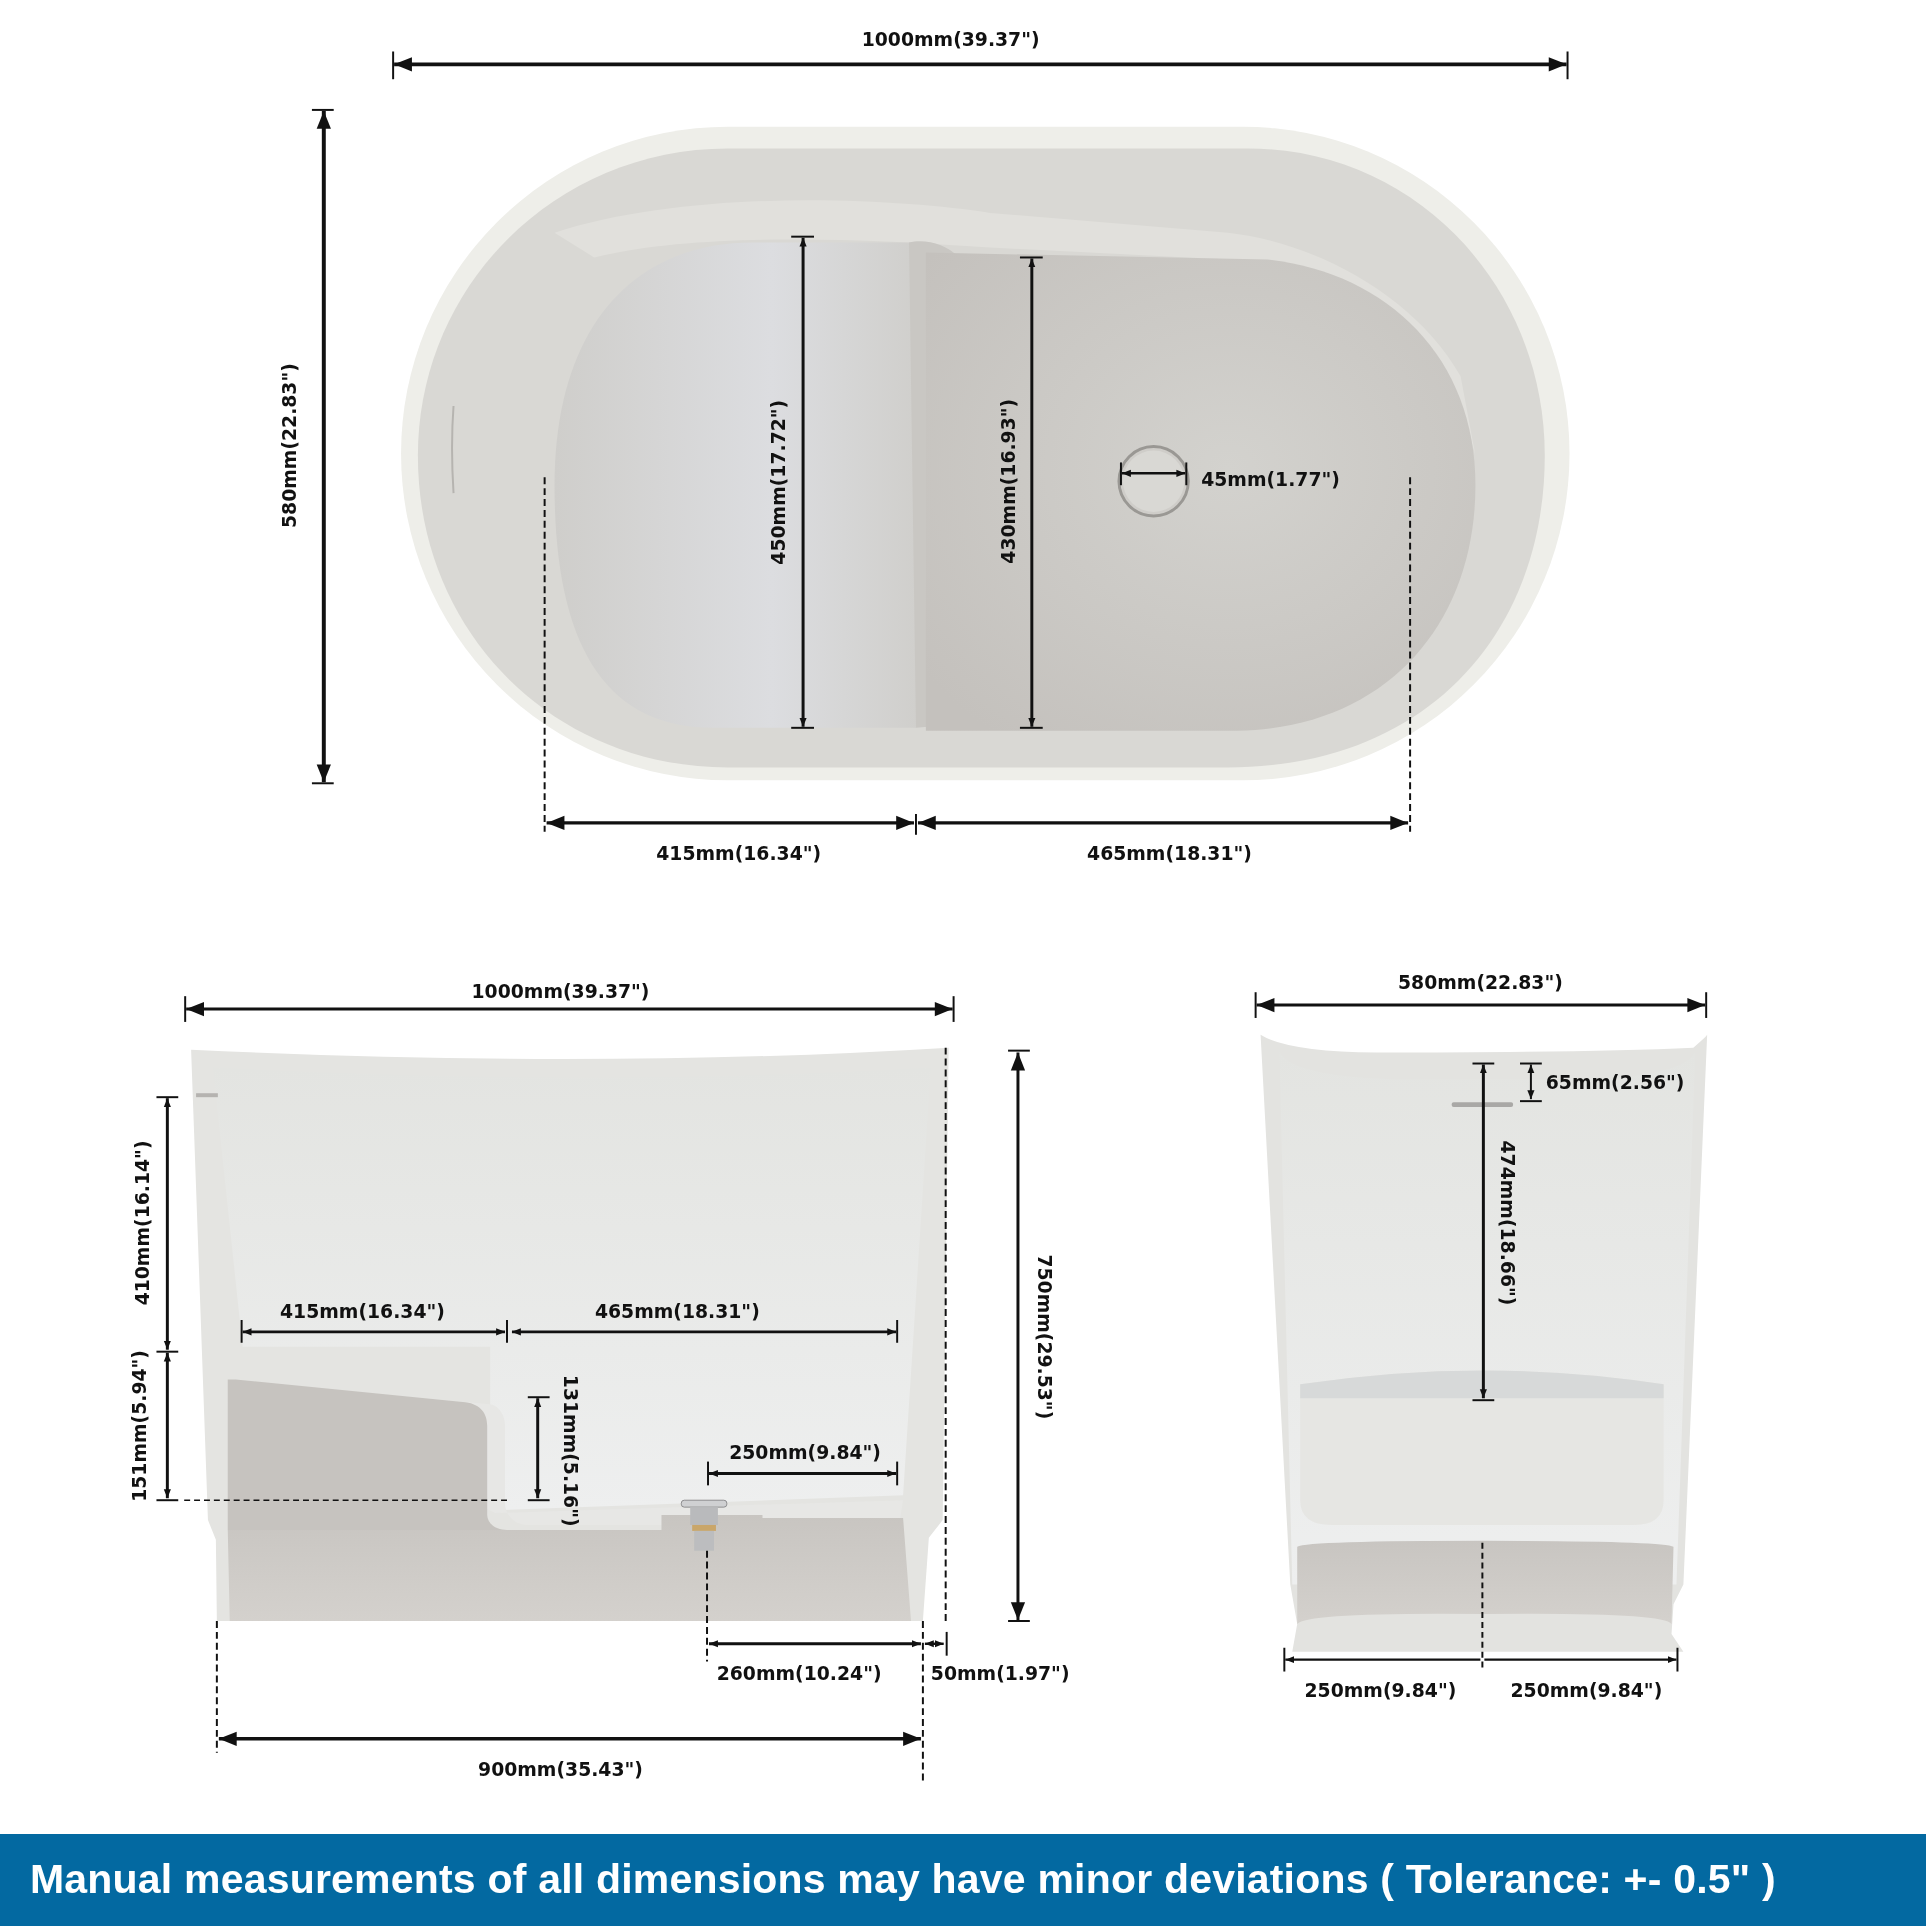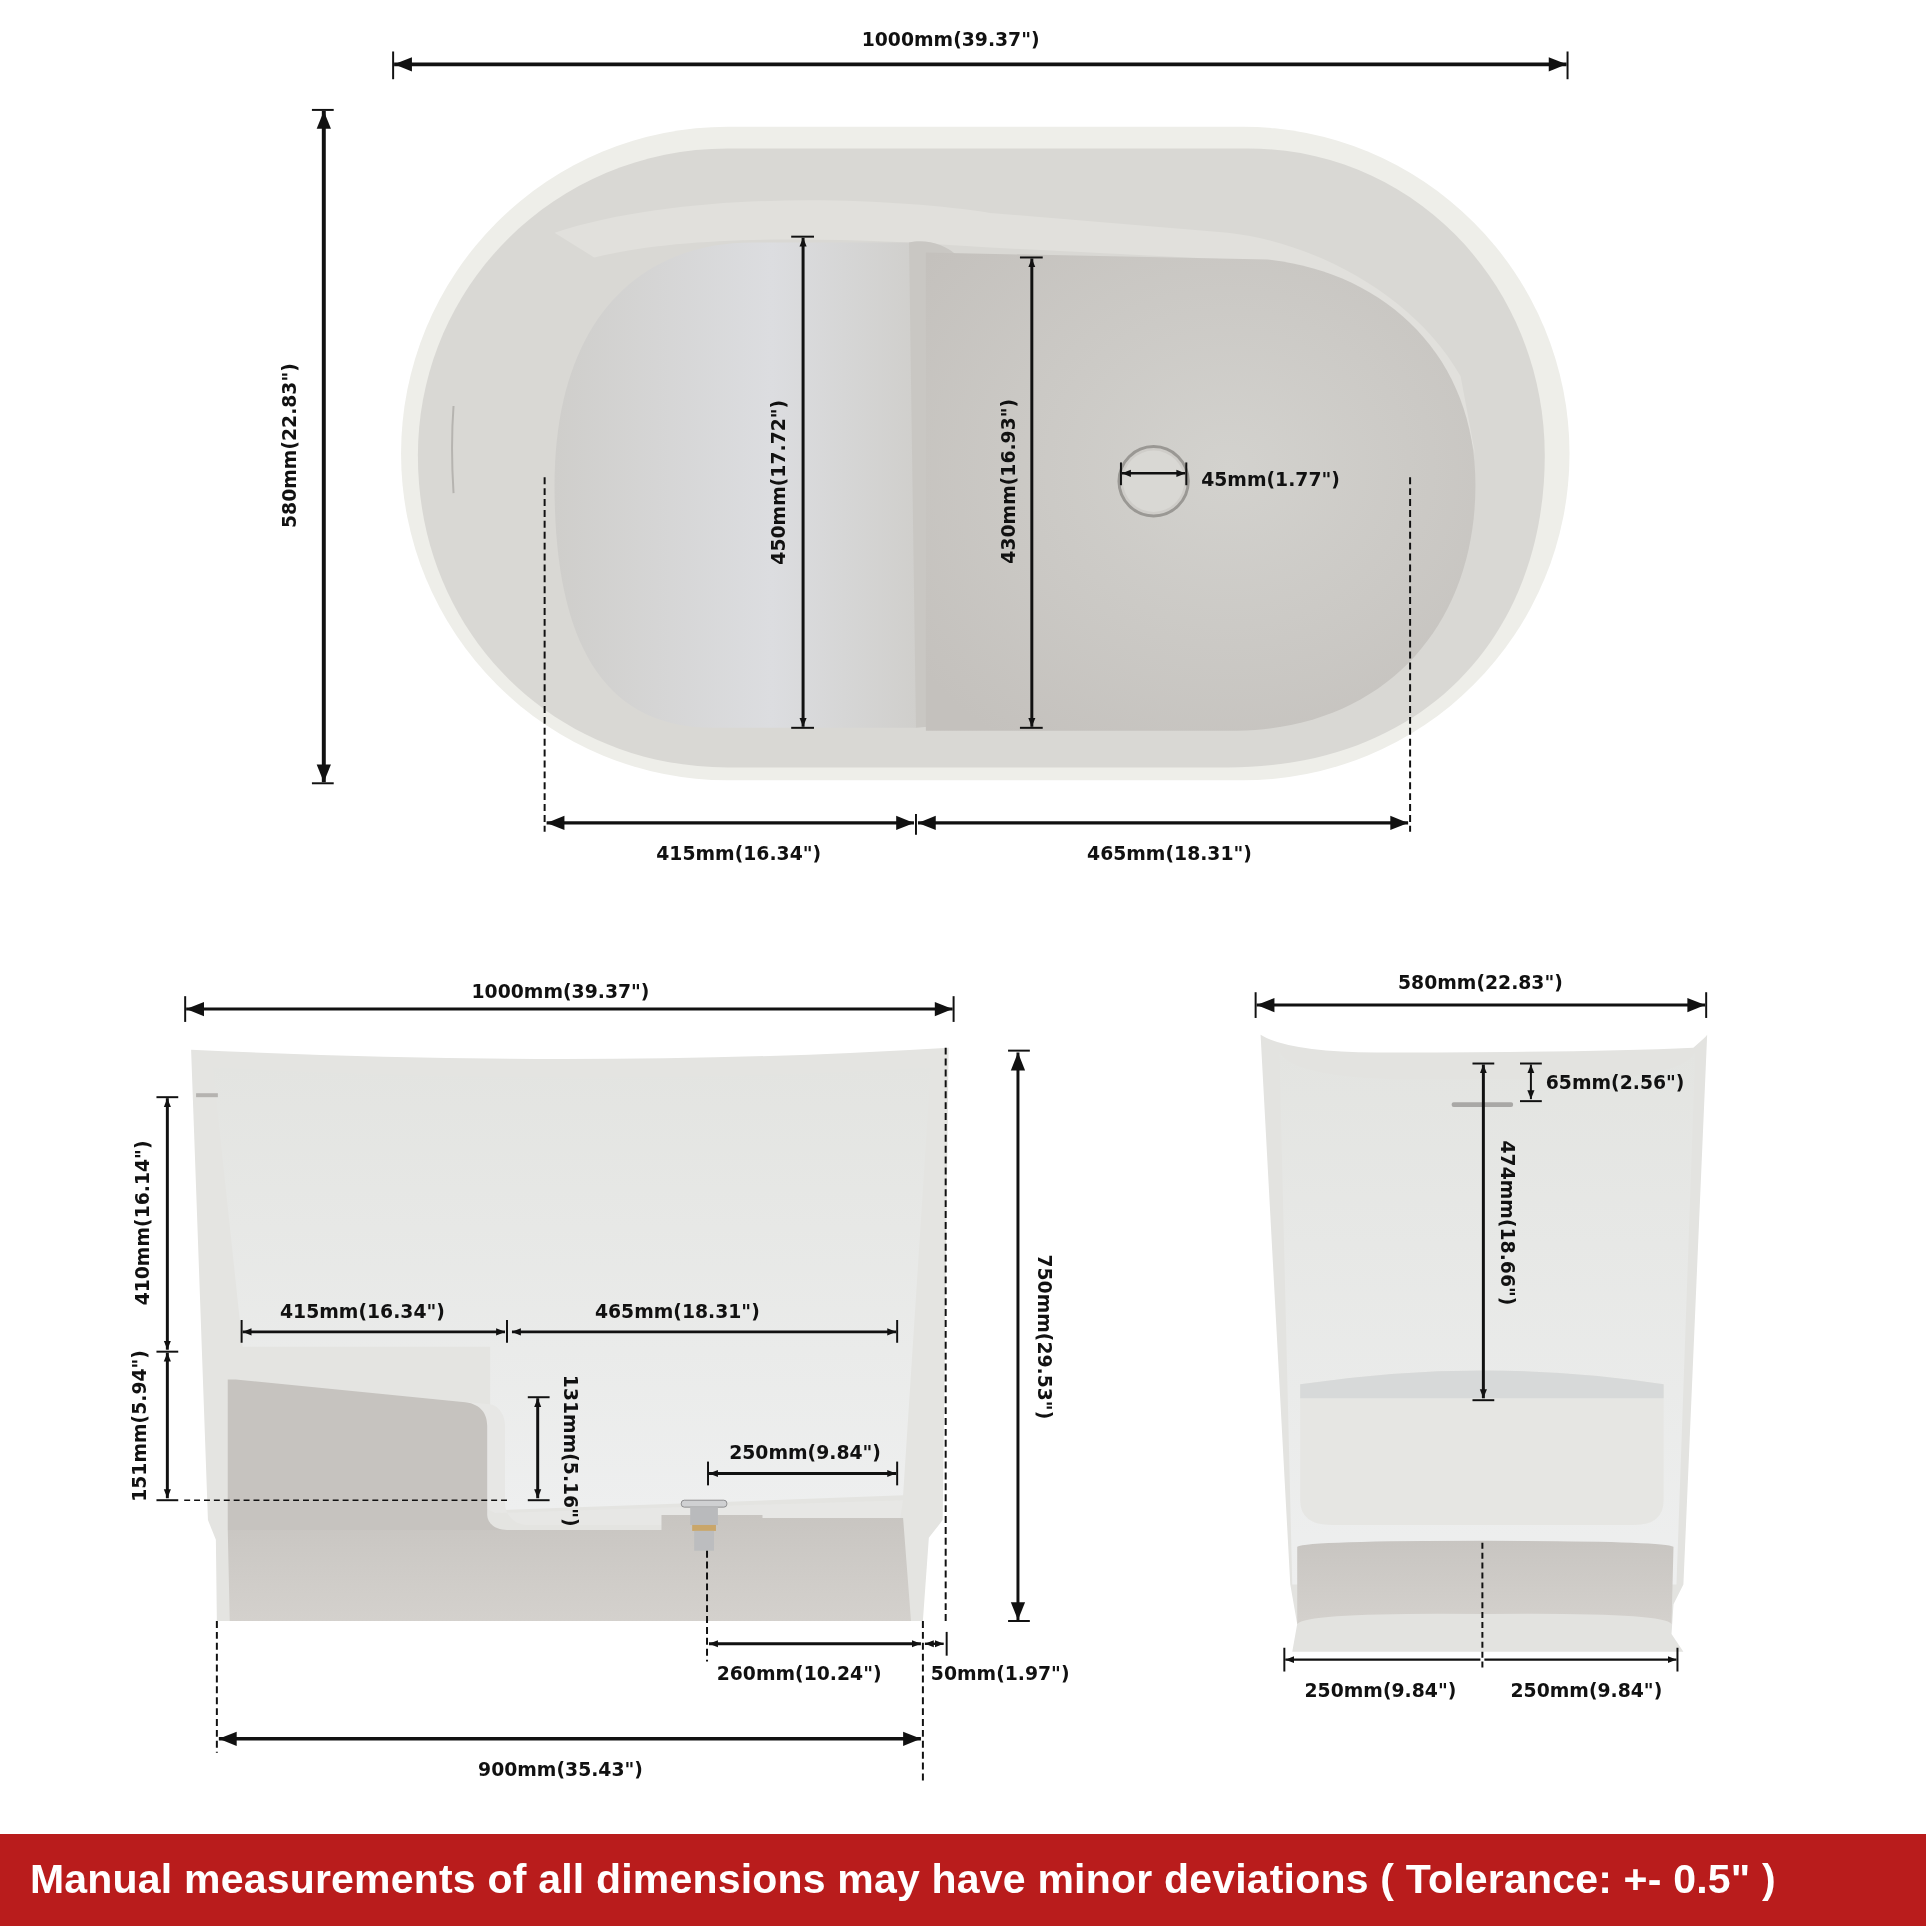--- a/index.html
+++ b/index.html
@@ -1,19 +1,19 @@
 <!DOCTYPE html>
 <html><head>
 <meta charset="utf-8">
 <style>
   html, body { margin: 0; padding: 0; background: #ffffff; }
   body { width: 1927px; height: 1927px; position: relative; overflow: hidden; font-family: "Liberation Sans", "DejaVu Sans", sans-serif; }
   .canvas { position: absolute; left: 0; top: 0; width: 1927px; height: 1927px; }
   svg text.dim { font-family: "DejaVu Sans", "Liberation Sans", sans-serif; font-size: 19px; font-weight: bold; fill: #111111; }
-  .footer { position: absolute; left: 0; top: 1834px; width: 1927px; height: 93px; background: #b91c1c; }
+  .footer { position: absolute; left: 0; top: 1834px; width: 1927px; height: 93px; background: #0369a1; }
   .footer-text { position: absolute; left: 30px; top: 22px; color: #ffffff; font-family: "Liberation Sans", sans-serif; font-weight: bold; font-size: 41px; letter-spacing: 0.2px; white-space: nowrap; }
 </style>
 </head>
 <body>
 
 <div class="canvas">
 <svg width="1927" height="1927" viewBox="0 0 1946 1946" xmlns="http://www.w3.org/2000/svg">
   <defs>
     <marker id="arr" viewBox="0 0 10 10" refX="10" refY="5" markerWidth="9" markerHeight="9" orient="auto-start-reverse" markerUnits="userSpaceOnUse">
       <path d="M0,1 L10,5 L0,9 z" fill="#111"></path>

